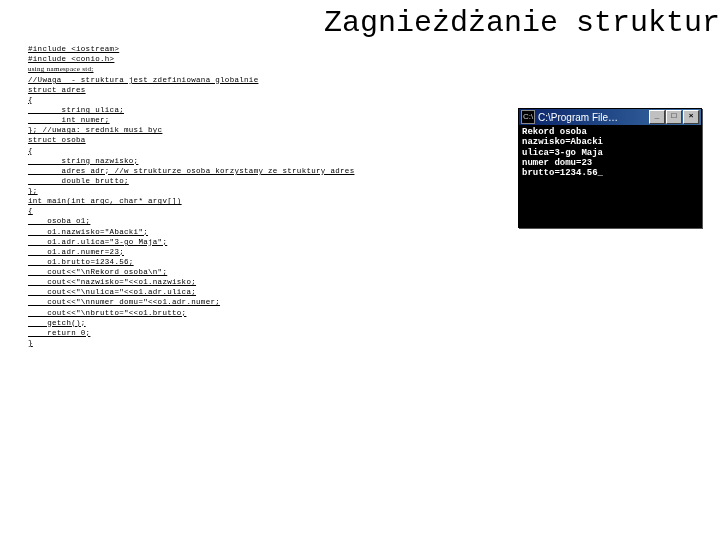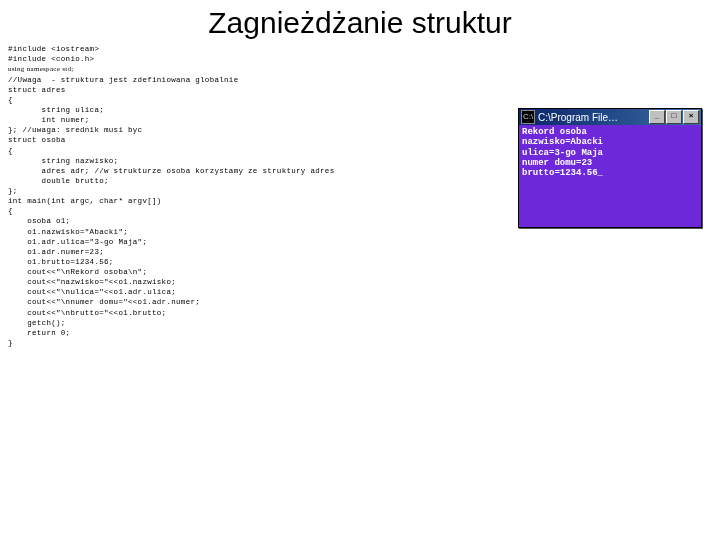--- a/index.html
+++ b/index.html
@@ -11,33 +11,34 @@
     font-family: "Times New Roman", serif;
     position: relative;
     overflow: hidden;
   }
   .slide {
     width: 720px;
     height: 540px;
     position: relative;
   }
   .title {
-    text-align: center;
+    text-align: right;
     font-size: 30px;
     font-weight: normal;
     margin: 6px 0 4px 0;
-    font-family: Liberation Sans, sans-serif;
+    font-family: Liberation Mono, monospace;
   }
   .code {
     font-family: "Courier New", monospace;
     font-size: 7.5px;
     line-height: 1.35;
     white-space: pre;
-    margin-left: 8px;
+    margin-left: 28px;
     letter-spacing: 0.3px;
+    text-decoration: underline;
   }
   .code .ns {
     font-family: "Times New Roman", serif;
     font-size: 7px;
   }
   .console-window {
     position: absolute;
     top: 102px;
     right: 18px;
     width: 182px;
@@ -89,21 +90,21 @@
     border-left: 1px solid #fff;
     border-right: 1px solid #404040;
     border-bottom: 1px solid #404040;
     font-size: 8px;
     font-family: Tahoma, sans-serif;
     text-align: center;
     line-height: 10px;
     font-weight: bold;
   }
   .console-body {
-    background: #6d28d9;
+    background: #000000;
     color: #fff;
     font-family: "Lucida Console", "Courier New", monospace;
     font-size: 9px;
     line-height: 1.15;
     padding: 2px 13px 30px 3px;
     white-space: pre;
     font-weight: bold;
     min-height: 70px;
   }
 </style>

